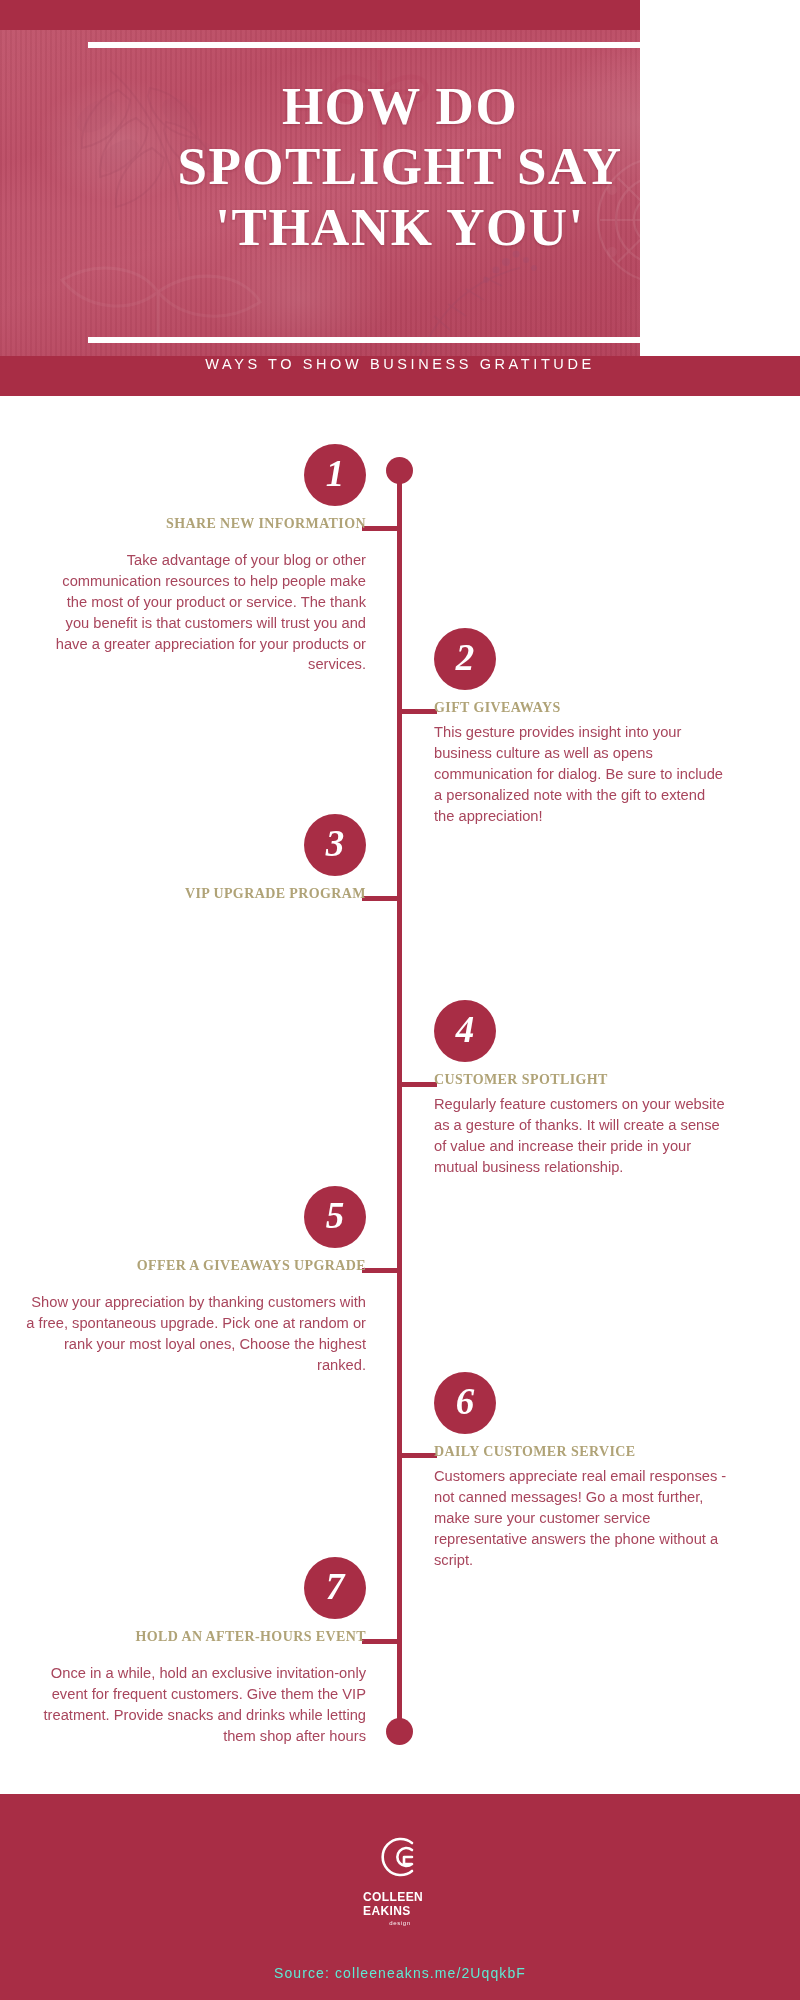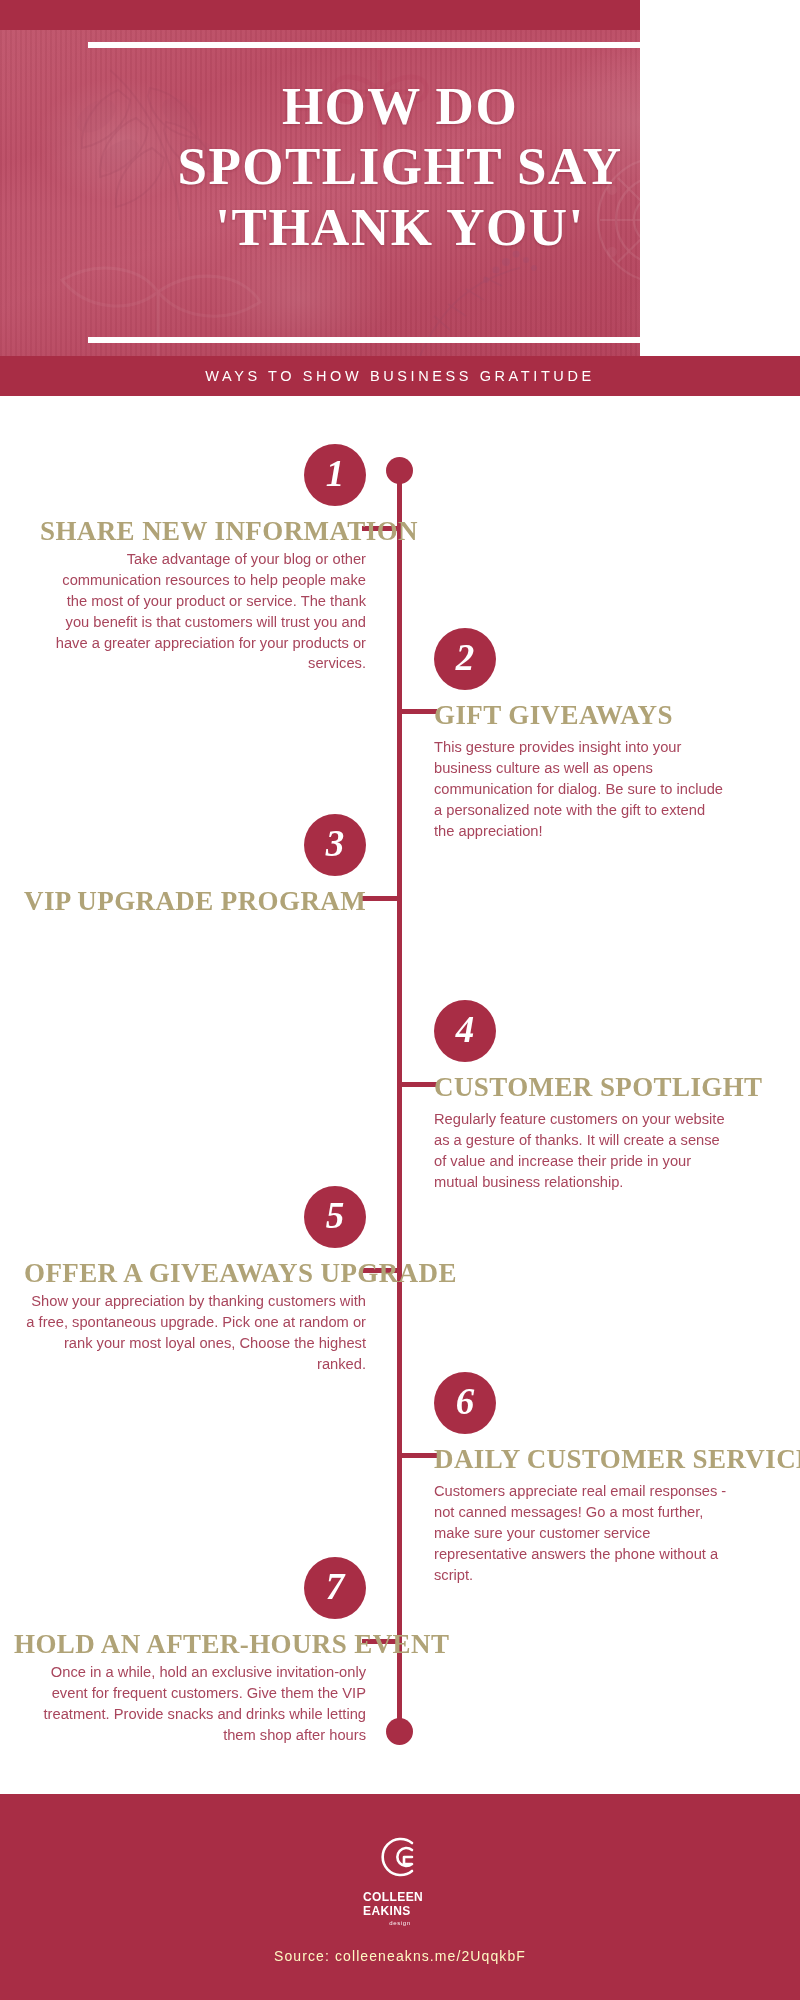--- a/index.html
+++ b/index.html
@@ -40,21 +40,21 @@
     text-align:center;color:#fff;
     font-family:"Liberation Serif", serif;
     font-weight:700;font-size:53px;line-height:1.14;
     letter-spacing:1.5px;
     text-shadow:0 1px 3px rgba(110,20,40,.30);
   }
   .hero-title .ln{display:block;}
   .subbar{
     position:absolute;left:0;top:356px;width:800px;height:40px;
     background:#a82d45;z-index:7;
-    display:flex;align-items:center;justify-content:center;
+    display:flex;justify-content:center;
   }
   .subbar-text{
     color:#fff;font-size:14.5px;letter-spacing:3.6px;font-weight:400;
     font-family:"Liberation Sans", sans-serif;
   }
 
   
   .timeline-wrap{position:absolute;top:396px;left:0;width:800px;height:1358px;background:#fff;}
   .spine{position:absolute;left:397px;top:70px;width:5px;height:1272px;background:#a82d45;}
   .dot{position:absolute;left:386px;width:27px;height:27px;border-radius:50%;background:#a82d45;}
@@ -65,51 +65,51 @@
   .item{position:absolute;}
   .num{
     width:62px;height:62px;border-radius:50%;background:#a82d45;
     display:flex;align-items:center;justify-content:center;
     color:#fff;font-family:"Liberation Serif", serif;
     font-size:37px;font-weight:700;font-style:italic;line-height:1;
     padding-bottom:3px;box-sizing:border-box;
   }
   .head{
     font-family:"Liberation Serif", serif;
-    font-weight:700;font-size:27px;color:#b0a377;
+    font-weight:700;font-size:14px;color:#b0a377;
     letter-spacing:.4px;white-space:nowrap;
   }
   .body{
     font-family:"Liberation Sans", sans-serif;
     font-size:14.7px;line-height:1.42;color:#a8455c;
   }
   
   .item.left{text-align:right;}
   .item.left .num{margin-left:auto;margin-right:0;}
   .item.left .head{margin-top:10px;}
-  .item.left .body{margin-top:2px;text-align:right;}
+  .item.left .body{margin-top:18px;text-align:right;}
   
   .item.right{text-align:left;}
   .item.right .head{margin-top:10px;}
   .item.right .body{margin-top:6px;}
 
   
   .footer{
     position:absolute;left:0;top:1794px;width:800px;height:206px;
     background:#a82d45;
     display:flex;flex-direction:column;align-items:center;
   }
   .logo{margin-top:34px;width:74px;display:flex;flex-direction:column;align-items:center;}
   .logo-name{
     color:#fff;font-size:12px;letter-spacing:.4px;margin-top:4px;
     font-family:"Liberation Sans", sans-serif;font-weight:700;
   }
   .logo-sub{color:#fff;font-size:6px;letter-spacing:.6px;margin-top:2px;opacity:.95;}
   .source{
-    margin-top:22px;color:#fef9c3;font-size:14px;letter-spacing:1.1px;
+    margin-top:39px;color:#5eead4;font-size:14px;letter-spacing:1.1px;
     font-family:"Liberation Sans", sans-serif;
   }
 </style>
 </head>
 <body>
 
 <div class="page">
 
   <div class="hero">
     <div class="hero-photo"></div>

